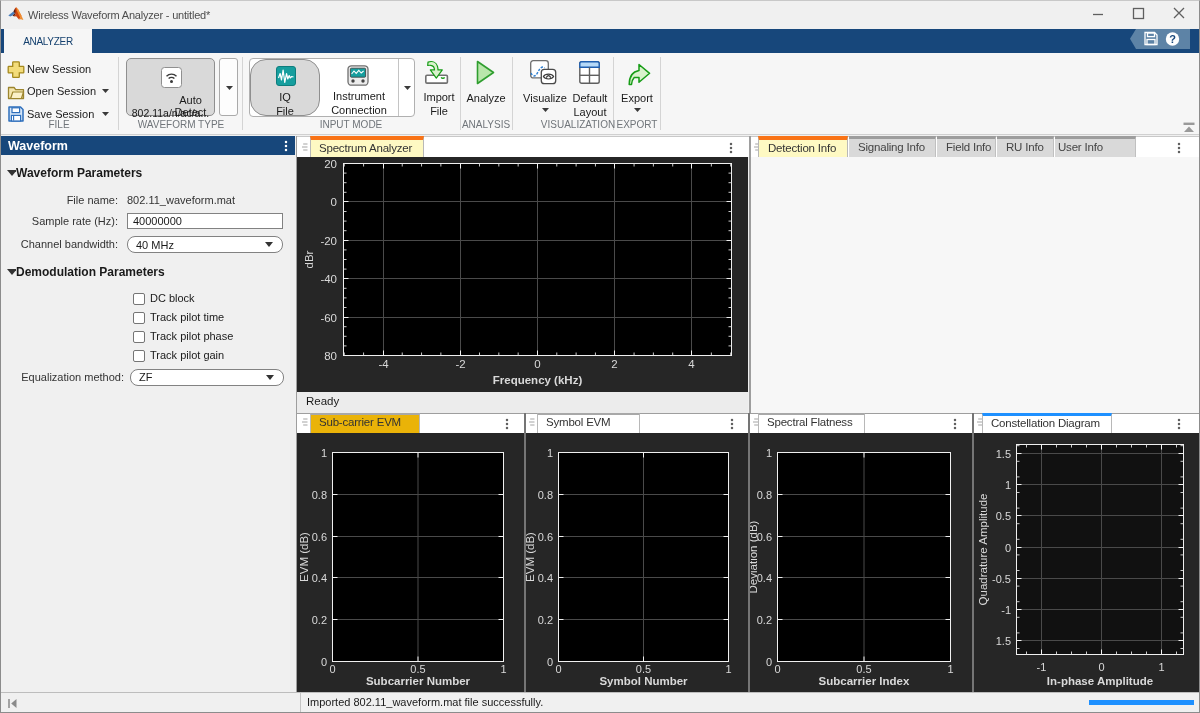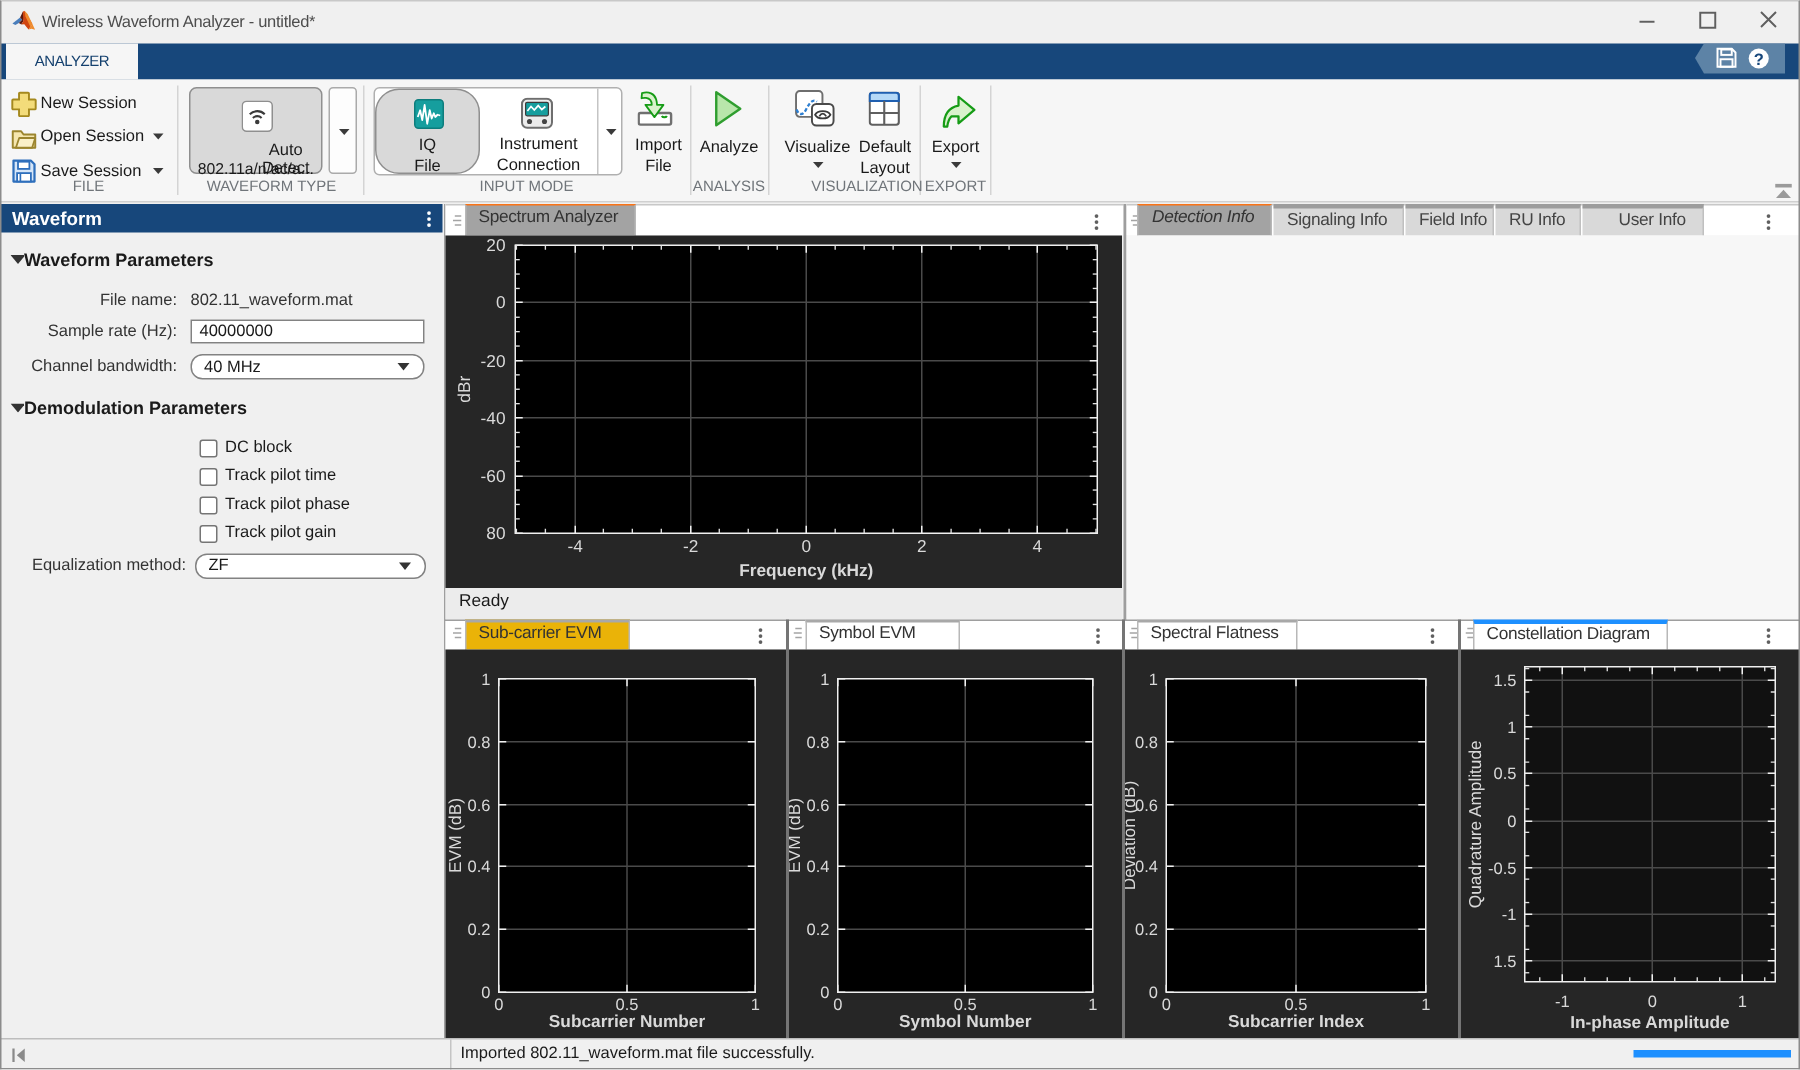--- a/index.html
+++ b/index.html
@@ -1,21 +1,21 @@
 <!DOCTYPE html>
 <html><head><meta charset="utf-8"><style>
 
 * { margin:0; padding:0; box-sizing:border-box; }
 body { font-family:"Liberation Sans", sans-serif; }
 #app { position:relative; width:1200px; height:713px; background:#f0f0f0; overflow:hidden; font-family:"Liberation Sans", sans-serif; }
 .abs { position:absolute; }
 .lbl { position:absolute; font-size:11px; color:#1a1a1a; white-space:nowrap; }
 .seclbl { position:absolute; top:119px; font-size:10px; color:#70757a; white-space:nowrap; transform:translateX(-50%); }
 .vsep { position:absolute; top:57px; height:73px; width:1px; background:#d4d4d4; }
-.tab { position:absolute; background:#a3a3a3; border-left:1px solid #b8b8b8; border-right:1px solid #b8b8b8; border-top:1px solid #f97316; font-size:11.5px; color:#333; white-space:nowrap; overflow:hidden; letter-spacing:-0.2px; }
+.tab { position:absolute; background:#fef9c3; border-left:1px solid #b8b8b8; border-right:1px solid #b8b8b8; border-top:4px solid #f97316; font-size:11.5px; color:#333; white-space:nowrap; overflow:hidden; letter-spacing:-0.2px; }
 .tabgray { position:absolute; background:#d9d9d9; border-right:1px solid #c0c0c0; border-top:3px solid #9d9d9d; font-size:11.5px; color:#444; white-space:nowrap; overflow:hidden; letter-spacing:-0.2px; }
 .darkpanel { position:absolute; background:#262626; }
 
 </style></head><body>
 <div id="app">
 <div class="abs" style="left:0;top:0;width:1200px;height:30px;background:#f0f0f0;"></div>
 <svg width="16" height="15" viewBox="0 0 16 15" style="position:absolute;left:8px;top:7px">
 <polygon points="0.3,8.6 5.4,4.6 6.8,6.2 4.6,8.4 2.2,9.6" fill="#4a7ebb"></polygon>
 <polygon points="5.4,4.6 7.2,0.9 8.6,2.0 7.6,7.0 6.2,9.4 4.6,8.4 6.8,6.2" fill="#5c1a0e"></polygon>
 <polygon points="7.2,0.9 8.3,0.2 10.2,3.2 13.6,9.0 11.0,12.6 8.2,9.2 6.2,9.4 7.6,7.0" fill="#d1450f"></polygon>
@@ -343,33 +343,33 @@
 <div style="position:absolute;left:9px;top:3px;font-size:11.5px;color:#1a1a1a;">Ready</div>
     </div>
 <div class="abs" style="left:749px;top:136px;width:1.5px;height:556px;background:#9e9e9e;"></div>
 <div class="abs" style="left:750.5px;top:136px;width:449.5px;height:21px;background:#ffffff;border-top:1px solid #c8c8c8;"></div>
 <svg width="6" height="9" viewBox="0 0 6 9" style="position:absolute;left:754px;top:143px">
       <line x1="1.2" y1="1" x2="5.5" y2="1" stroke="#a4a4a4" stroke-width="1"></line>
       <line x1="0" y1="4" x2="5.5" y2="4" stroke="#a4a4a4" stroke-width="1"></line>
       <line x1="1.2" y1="7" x2="5.5" y2="7" stroke="#a4a4a4" stroke-width="1"></line>
     </svg>
 <div class="tab" style="left:758px;top:136px;width:90px;height:21px;">
-      <div style="margin:2px 0 0 9px;font-style:italic;">Detection Info</div>
+      <div style="margin:2px 0 0 9px;">Detection Info</div>
     </div>
 <div class="tabgray" style="left:849px;top:136px;width:87px;height:21px;">
       <div style="margin:2px 0 0 9px;">Signaling Info</div>
     </div>
 <div class="tabgray" style="left:937px;top:136px;width:59px;height:21px;">
       <div style="margin:2px 0 0 9px;">Field Info</div>
     </div>
 <div class="tabgray" style="left:997px;top:136px;width:57px;height:21px;">
       <div style="margin:2px 0 0 9px;">RU Info</div>
     </div>
 <div class="tabgray" style="left:1055px;top:136px;width:81px;height:21px;">
-      <div style="margin:2px 0 0 24px;">User Info</div>
+      <div style="margin:2px 0 0 3px;">User Info</div>
     </div>
 <svg width="4" height="12" viewBox="0 0 4 12" style="position:absolute;left:1177px;top:142px">
       <circle cx="2" cy="2" r="1.25" fill="#606060"></circle>
       <circle cx="2" cy="6" r="1.25" fill="#606060"></circle>
       <circle cx="2" cy="10" r="1.25" fill="#606060"></circle>
     </svg>
 <div class="abs" style="left:750.5px;top:157px;width:449.5px;height:255.5px;background:#f7f7f7;"></div>
 <div class="abs" style="left:296px;top:413px;width:904px;height:1px;background:#9e9e9e;"></div>
 <div class="abs" style="left:297px;top:414px;width:227px;height:19px;background:#ffffff;"></div>
 <svg width="6" height="9" viewBox="0 0 6 9" style="position:absolute;left:302px;top:418px">

